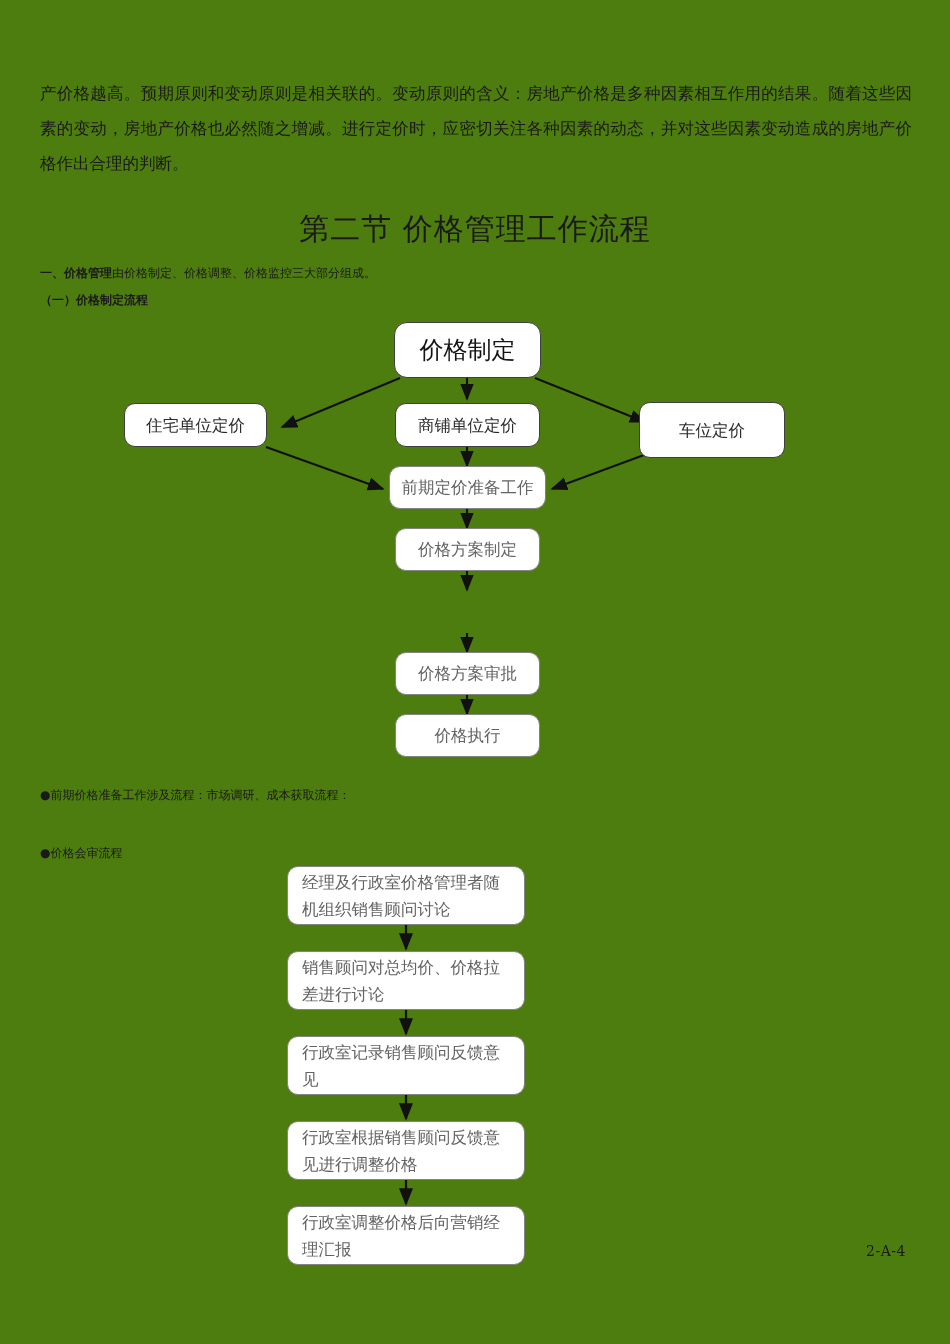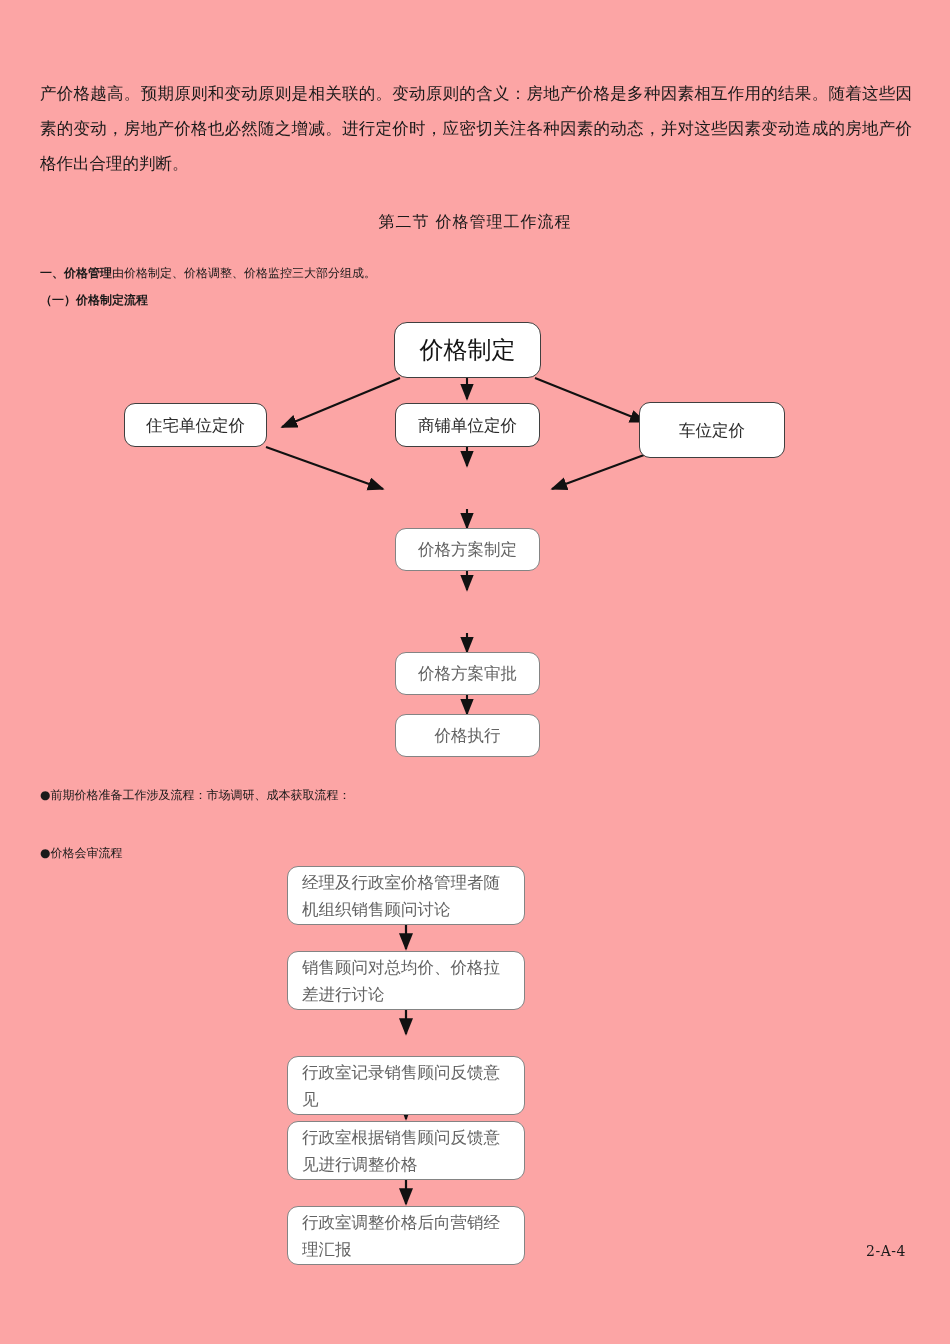--- a/index.html
+++ b/index.html
@@ -10,42 +10,42 @@
   }
   body {
     font-family: "DejaVu Serif", "Liberation Serif", serif;
     color: #000000;
   }
   #page {
     position: relative;
     width: 950px;
     height: 1344px;
     overflow: hidden;
-    background: #fca5a5;
+    background: #4d7c0f;
   }
 
   
   .para {
     position: absolute;
     left: 40px;
     width: 872px;
     font-size: 16.5px;
     line-height: 35px;
     text-align: justify;
     color: #1a1a1a;
   }
   .para.p-intro { top: 76px; }
 
   .section-title {
     position: absolute;
     left: 0;
     width: 950px;
-    top: 206px;
+    top: 213px;
     text-align: center;
-    font-size: 16px;
+    font-size: 30px;
     line-height: 32px;
     color: #1a1a1a;
     letter-spacing: 1px;
   }
 
   .line {
     position: absolute;
     left: 40px;
     font-size: 12px;
     line-height: 24px;
@@ -156,20 +156,21 @@
   </div>
 
   <div class="fc-box big" style="left:394px; top:322px; width:147px; height:56px;">价格制定</div>
 
   <div class="fc-box" style="left:124px; top:403px; width:143px; height:44px;">住宅单位定价</div>
 
   <div class="fc-box" style="left:395px; top:403px; width:145px; height:44px;">商铺单位定价</div>
 
   <div class="fc-box" style="left:639px; top:402px; width:146px; height:56px;">车位定价</div>
 
+  <div class="fc-box gray" style="left:389px; top:466px; width:157px; height:43px;">前期定价准备工作</div>
 
   <div class="fc-box gray" style="left:395px; top:528px; width:145px; height:43px;">价格方案制定</div>
 
 
   <div class="fc-box gray" style="left:395px; top:652px; width:145px; height:43px;">价格方案审批</div>
 
   <div class="fc-box gray" style="left:395px; top:714px; width:145px; height:43px;">价格执行</div>
 
   <div class="line bullet-1">●前期价格准备工作涉及流程：市场调研、成本获取流程：</div>
 
@@ -183,21 +184,21 @@
         <path d="M406,1095 L406,1119"></path>
         <path d="M406,1180 L406,1204"></path>
       </g>
     </svg>
   </div>
 
   <div class="fc-box gray left-text" style="left:287px; top:951px; width:238px; height:59px;">销售顾问对总均价、价格拉差进行讨论</div>
 
   <div class="fc-box gray left-text" style="left:287px; top:866px; width:238px; height:59px;">经理及行政室价格管理者随机组织销售顾问讨论</div>
 
-  <div class="fc-box gray left-text" style="left:287px; top:1036px; width:238px; height:59px;margin-top:20px;">行政室记录销售顾问反馈意见</div>
+  <div class="fc-box gray left-text" style="left:287px; top:1036px; width:238px; height:59px;">行政室记录销售顾问反馈意见</div>
 
   <div class="fc-box gray left-text" style="left:287px; top:1121px; width:238px; height:59px;">行政室根据销售顾问反馈意见进行调整价格</div>
 
   <div class="fc-box gray left-text" style="left:287px; top:1206px; width:238px; height:59px;">行政室调整价格后向营销经理汇报</div>
 
   <div class="footer-mark">2-A-4</div>
 
 </div>
 
 </body></html>

